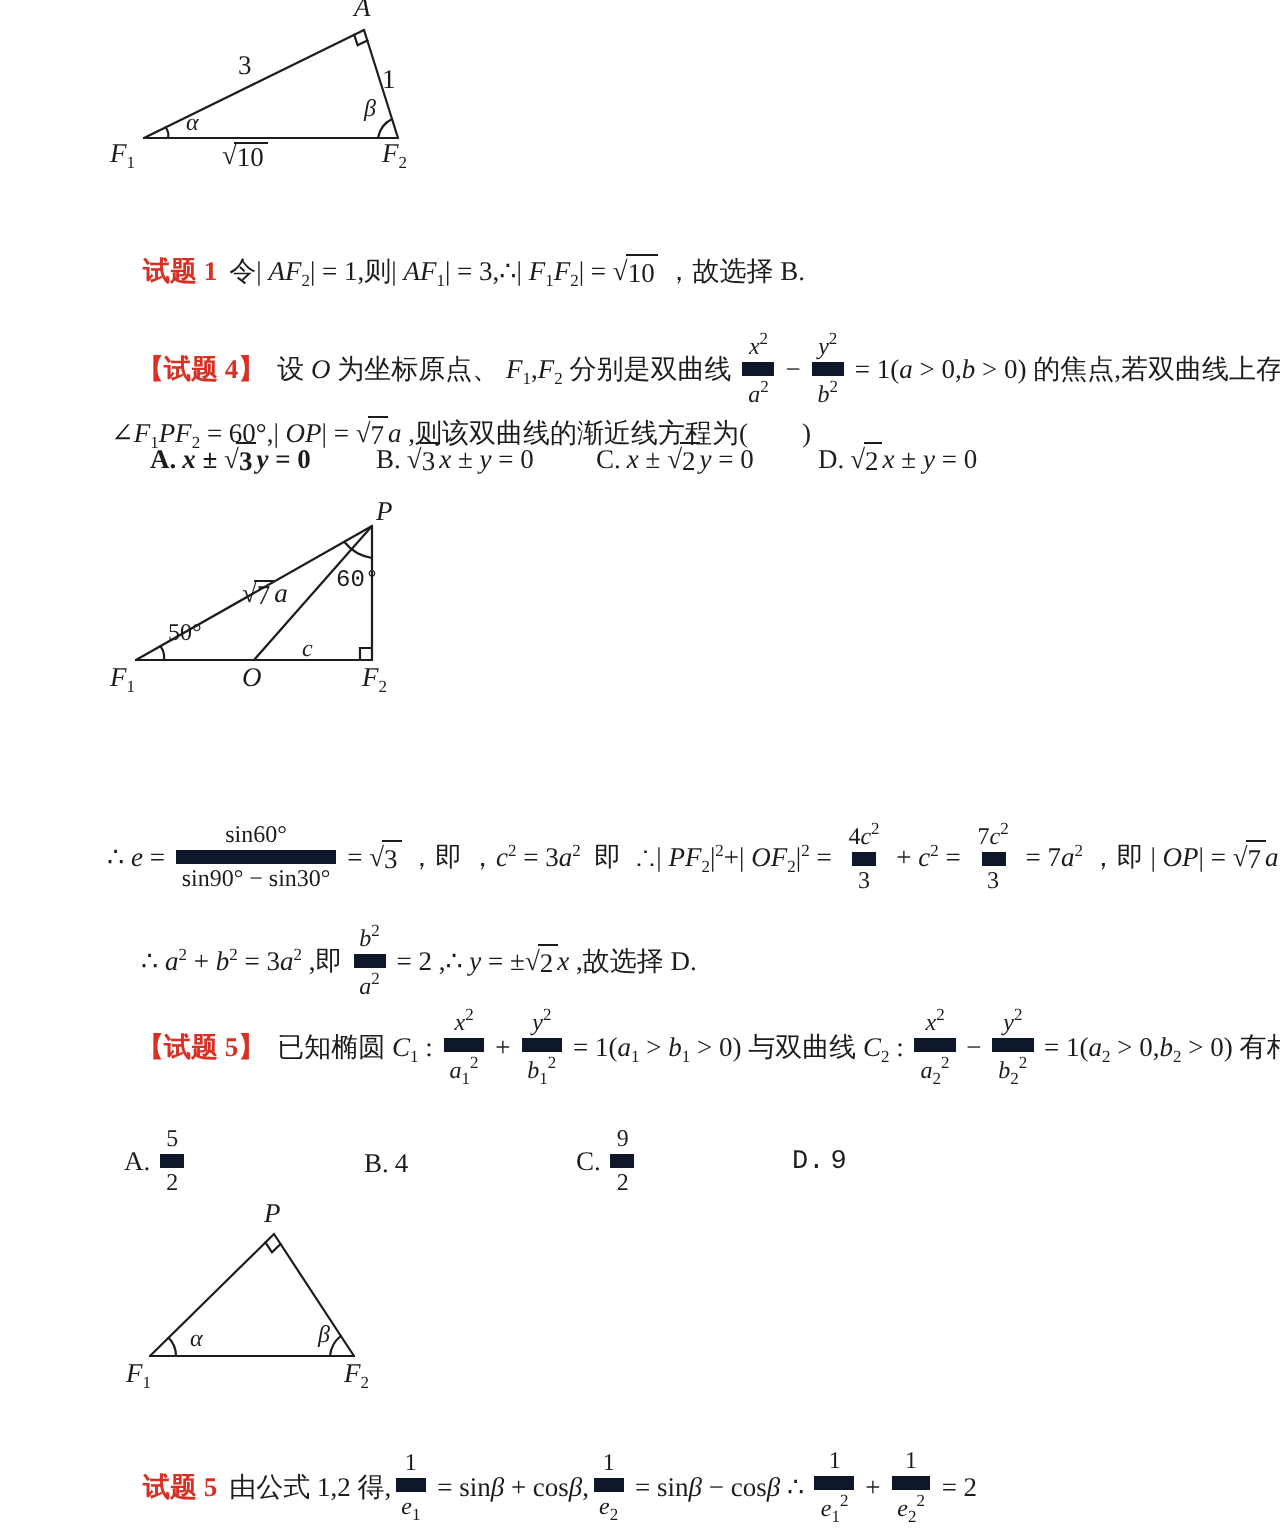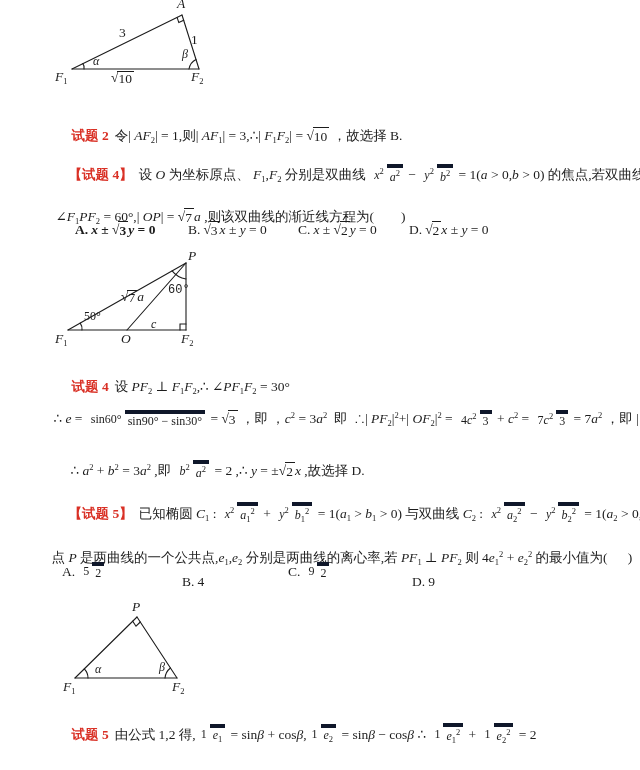--- a/index.html
+++ b/index.html
@@ -4,24 +4,24 @@
 <style>
   html,body{margin:0;padding:0;background:#ffffff;}
   body{width:640px;height:770px;position:relative;overflow:hidden;
        font-family:"Liberation Serif","DejaVu Serif",serif;color:#1c1c1c;}
   .page{position:absolute;left:0;top:0;width:640px;height:770px;background:#fff;}
   .line{position:absolute;white-space:pre;font-size:13.5px;line-height:1.35;}
   .qlabel{color:#d93025;font-weight:700;margin-right:6px;}
   i{font-style:italic;}
   sub{font-size:8.5px;vertical-align:-3px;}
   sup{font-size:8.5px;vertical-align:5px;}
-  .frac{display:inline-flex;flex-direction:row;align-items:center;text-align:center;
+  .frac{display:inline-flex;flex-direction:column;align-items:center;text-align:center;
         vertical-align:middle;font-size:12px;line-height:1.25;margin:0 2px;position:relative;top:-1px;justify-content:center;}
   .frac .num{padding:0 3px;}
-  .frac .den{border-top:4px solid #0f172a;padding:0 3px;}
+  .frac .den{border-top:7px solid #0f172a;padding:0 3px;}
   .sqrt{display:inline-flex;align-items:flex-start;white-space:pre;}
   .sqrt .rad{display:inline-block;}
   .sqrt .rbar{display:inline-block;border-top:1.2px solid #1c1c1c;padding:0 2px 0 1px;margin-left:-1px;}
   .okey{margin-right:3px;}
   .diagram{position:absolute;}
   .diagram svg{position:absolute;left:0;top:0;}
   .dlbl{position:absolute;font-size:13.5px;white-space:pre;line-height:1;}
   .dlbl-sm{font-size:12px;}
 </style>
 </head>
@@ -44,21 +44,21 @@
     <span class="dlbl" style="left:0px;top:70px;"><i>F</i><sub>1</sub></span>
     <span class="dlbl" style="left:136px;top:70px;"><i>F</i><sub>2</sub></span>
     <span class="dlbl" style="left:64px;top:26px;">3</span>
     <span class="dlbl" style="left:136px;top:33px;">1</span>
     <span class="dlbl" style="left:56px;top:71px;"><span class="sqrt"><span class="rad">√</span><span class="rbar">10</span></span></span>
     <span class="dlbl dlbl-sm" style="left:38px;top:55px;"><i>α</i></span>
     <span class="dlbl dlbl-sm" style="left:127px;top:48px;"><i>β</i></span>
   </div>
 
   <div class="line" style="left:58px;top:109px;">
-    <span class="qlabel">试题 2</span><span>令| <i>AF</i><sub>2</sub>| = 1,则| <i>AF</i><sub>1</sub>| = 3,∴| <i>F</i><sub>1</sub><i>F</i><sub>2</sub>| = <span class="sqrt"><span class="rad">√</span><span class="rbar">10</span></span> ，故选择 B.</span>
+    <span class="qlabel">试题 1</span><span>令| <i>AF</i><sub>2</sub>| = 1,则| <i>AF</i><sub>1</sub>| = 3,∴| <i>F</i><sub>1</sub><i>F</i><sub>2</sub>| = <span class="sqrt"><span class="rad">√</span><span class="rbar">10</span></span> ，故选择 B.</span>
   </div>
 
   <div class="line" style="left:55px;top:147px;">
     <span class="qlabel">【试题 4】</span><span>设 <i>O</i> 为坐标原点、 <i>F</i><sub>1</sub>,<i>F</i><sub>2</sub> 分别是双曲线 <span class="frac"><span class="num"><i>x</i><sup>2</sup></span><span class="den"><i>a</i><sup>2</sup></span></span> − <span class="frac"><span class="num"><i>y</i><sup>2</sup></span><span class="den"><i>b</i><sup>2</sup></span></span> = 1(<i>a</i> &gt; 0,<i>b</i> &gt; 0) 的焦点,若双曲线上存在点  ,满足</span>
   </div>
   <div class="line" style="left:42px;top:190px;">
     <span>∠<i>F</i><sub>1</sub><i>PF</i><sub>2</sub> = 60°,| <i>OP</i>| = <span class="sqrt"><span class="rad">√</span><span class="rbar">7</span></span><i>a</i> ,则该双曲线的渐近线方程为(        )</span>
   </div>
 
   <div>
@@ -83,42 +83,36 @@
     <span class="dlbl" style="left:133px;top:-3px;"><i>P</i></span>
     <span class="dlbl" style="left:0px;top:80px;"><i>F</i><sub>1</sub></span>
     <span class="dlbl" style="left:66px;top:80px;"><i>O</i></span>
     <span class="dlbl" style="left:126px;top:80px;"><i>F</i><sub>2</sub></span>
     <span class="dlbl dlbl-sm" style="left:29px;top:58px;">50°</span>
     <span class="dlbl dlbl-sm" style="left:113px;top:32px;font-family:Liberation Mono, monospace;">60°</span>
     <span class="dlbl" style="left:66px;top:38px;"><span class="sqrt"><span class="rad">√</span><span class="rbar">7</span></span><i>a</i></span>
     <span class="dlbl dlbl-sm" style="left:96px;top:66px;"><i>c</i></span>
   </div>
 
-  <div class="line" style="left:58px;top:360px;">
-    <span class="qlabel">试题 4</span><span>设 <i>PF</i><sub>2</sub> ⊥ <i>F</i><sub>1</sub><i>F</i><sub>2</sub>,∴ ∠<i>PF</i><sub>1</sub><i>F</i><sub>2</sub> = 30°</span>
-  </div>
   <div class="line" style="left:40px;top:392px;">
     <span>∴ <i>e</i> = <span class="frac"><span class="num">sin60°</span><span class="den">sin90° − sin30°</span></span> = <span class="sqrt"><span class="rad">√</span><span class="rbar">3</span></span> ，即 ，<i>c</i><sup>2</sup> = 3<i>a</i><sup>2</sup>  即  ∴| <i>PF</i><sub>2</sub>|<sup>2</sup>+| <i>OF</i><sub>2</sub>|<sup>2</sup> = <span class="frac"><span class="num">4<i>c</i><sup>2</sup></span><span class="den">3</span></span> + <i>c</i><sup>2</sup> = <span class="frac"><span class="num">7<i>c</i><sup>2</sup></span><span class="den">3</span></span> = 7<i>a</i><sup>2</sup> ，即 | <i>OP</i>| = <span class="sqrt"><span class="rad">√</span><span class="rbar">7</span></span><i>a</i> ，</span>
   </div>
   <div class="line" style="left:57px;top:443px;">
     <span>∴ <i>a</i><sup>2</sup> + <i>b</i><sup>2</sup> = 3<i>a</i><sup>2</sup> ,即 <span class="frac"><span class="num"><i>b</i><sup>2</sup></span><span class="den"><i>a</i><sup>2</sup></span></span> = 2 ,∴ <i>y</i> = ±<span class="sqrt"><span class="rad">√</span><span class="rbar">2</span></span><i>x</i> ,故选择 D.</span>
   </div>
 
   <div class="line" style="left:55px;top:485px;">
     <span class="qlabel">【试题 5】</span><span>已知椭圆 <i>C</i><sub>1</sub> : <span class="frac"><span class="num"><i>x</i><sup>2</sup></span><span class="den"><i>a</i><sub>1</sub><sup>2</sup></span></span> + <span class="frac"><span class="num"><i>y</i><sup>2</sup></span><span class="den"><i>b</i><sub>1</sub><sup>2</sup></span></span> = 1(<i>a</i><sub>1</sub> &gt; <i>b</i><sub>1</sub> &gt; 0) 与双曲线 <i>C</i><sub>2</sub> : <span class="frac"><span class="num"><i>x</i><sup>2</sup></span><span class="den"><i>a</i><sub>2</sub><sup>2</sup></span></span> − <span class="frac"><span class="num"><i>y</i><sup>2</sup></span><span class="den"><i>b</i><sub>2</sub><sup>2</sup></span></span> = 1(<i>a</i><sub>2</sub> &gt; 0,<i>b</i><sub>2</sub> &gt; 0) 有相同的焦点 , ，</span>
   </div>
-  <div class="line" style="left:38px;top:531px;">
-    <span>点 <i>P</i> 是两曲线的一个公共点,<i>e</i><sub>1</sub>,<i>e</i><sub>2</sub> 分别是两曲线的离心率,若 <i>PF</i><sub>1</sub> ⊥ <i>PF</i><sub>2</sub> 则 4<i>e</i><sub>1</sub><sup>2</sup> + <i>e</i><sub>2</sub><sup>2</sup> 的最小值为(      )</span>
-  </div>
 
   <div>
     <div class="line" style="left:62px;top:563px;"><span class="okey">A.</span><span><span class="frac"><span class="num">5</span><span class="den">2</span></span></span></div>
     <div class="line" style="left:182px;top:573px;"><span class="okey">B.</span><span>4</span></div>
     <div class="line" style="left:288px;top:563px;"><span class="okey">C.</span><span><span class="frac"><span class="num">9</span><span class="den">2</span></span></span></div>
-    <div class="line" style="left:412px;top:573px;"><span class="okey">D.</span><span>9</span></div>
+    <div class="line" style="left:396px;top:573px;font-family:Liberation Mono, monospace;"><span class="okey">D.</span><span>9</span></div>
   </div>
 
   <div class="diagram" style="left:60px;top:600px;width:155px;height:100px;">
     <svg width="155" height="100" viewBox="0 0 155 100">
       <g stroke="#1c1c1c" stroke-width="1.1" fill="none" stroke-linecap="round">
         <line x1="15" y1="78" x2="77" y2="17"></line>
         <line x1="77" y1="17" x2="117" y2="78"></line>
         <line x1="15" y1="78" x2="117" y2="78"></line>
         <path d="M72.7,21.2 L76,26.2 L80.3,22"></path>
         <path d="M28,78 Q28,72.7 24.3,68.9"></path>

